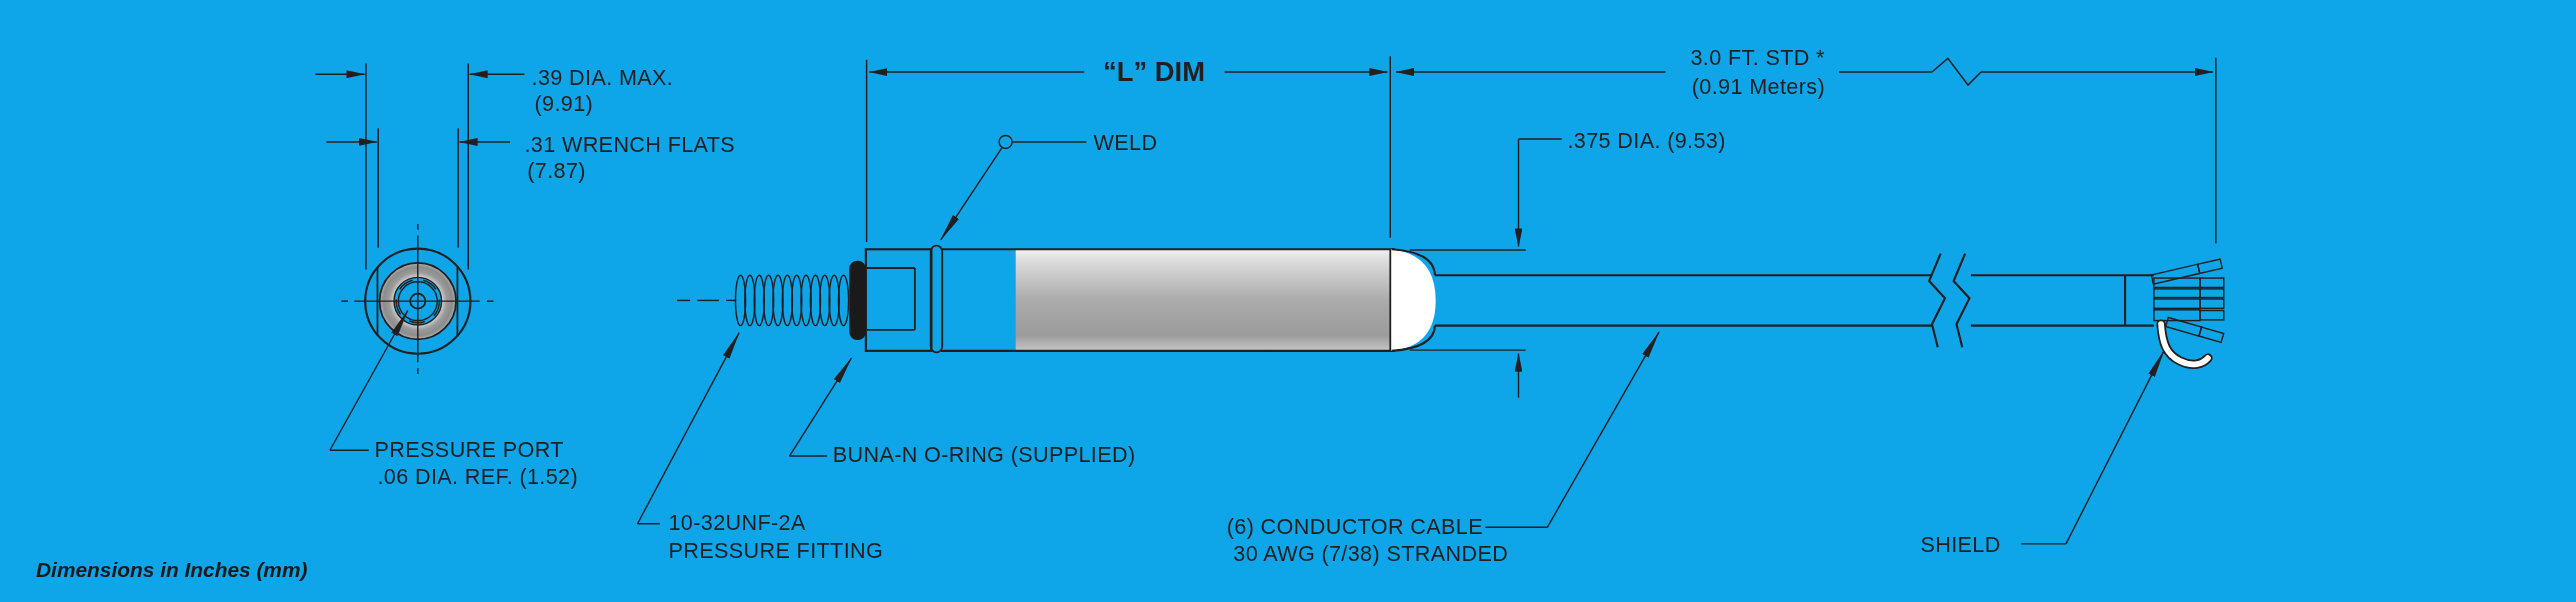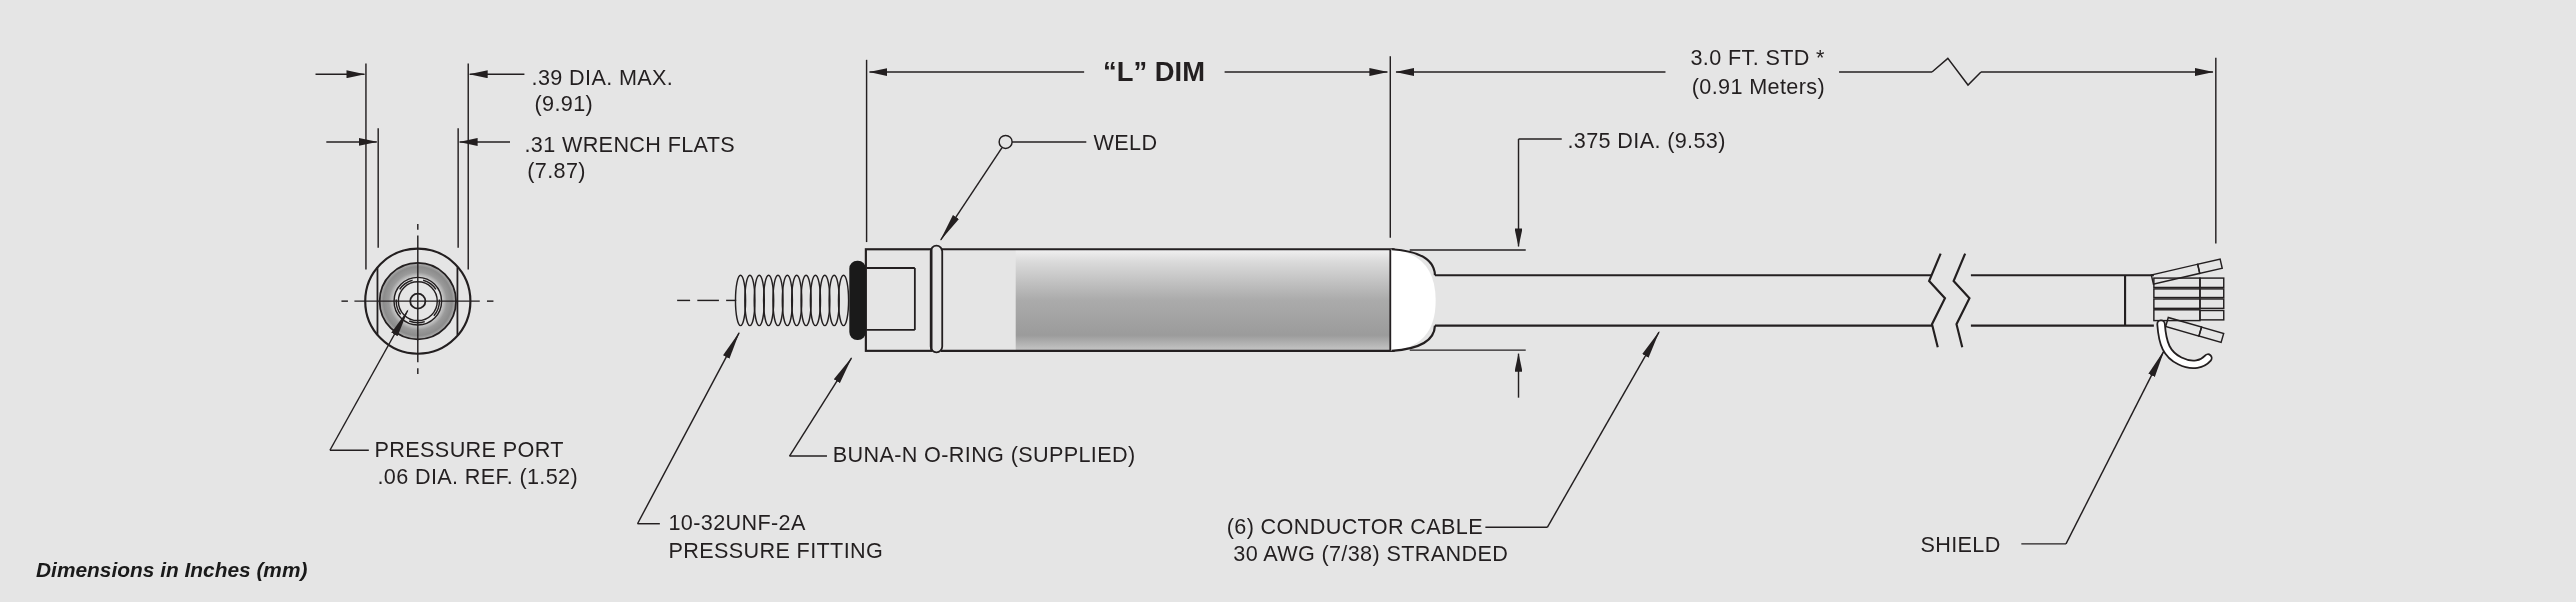--- a/index.html
+++ b/index.html
@@ -1,16 +1,16 @@
 <!DOCTYPE html>
 <html style="font-size:11.5px"><head>
 <meta charset="utf-8">
 <style>
   html,body{margin:0;padding:0;background:#ffffff;}
-  .stage{position:relative;width:2576px;height:603px;background:#e5e5e5;overflow:hidden;}
+  .stage{position:relative;width:2576px;height:603px;background:#0ea5e9;overflow:hidden;}
   svg{display:block;}
   .lbl{font-family:"Liberation Sans",sans-serif;font-size:30px;letter-spacing:0.5px;fill:#231f20;}
   .lbl-big{font-family:"Liberation Sans",sans-serif;font-size:38px;font-weight:bold;fill:#231f20;}
   .lbl-note{font-family:"Liberation Sans",sans-serif;font-size:29px;font-weight:bold;font-style:italic;fill:#1a1a1a;}
   .ctr{text-anchor:middle;}
   .thin{stroke:#231f20;stroke-width:2;fill:none;}
   .med{stroke:#231f20;stroke-width:2.5;fill:none;}
   .thick{stroke:#231f20;stroke-width:3;fill:none;}
 </style>
 </head>

